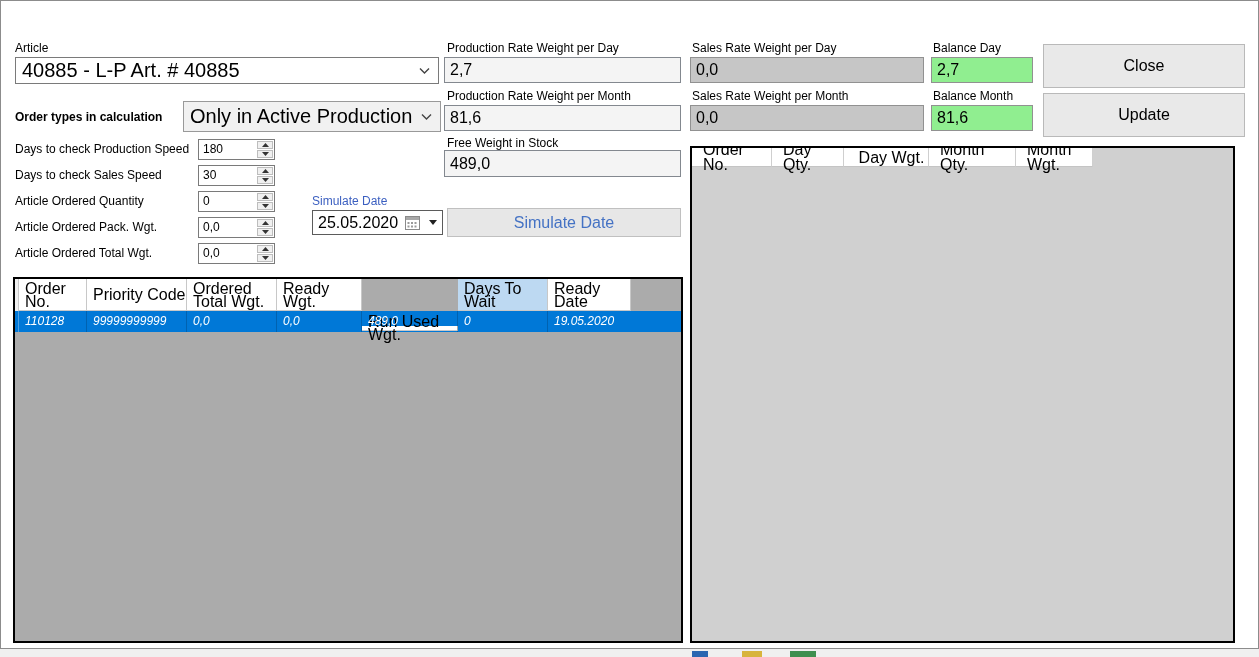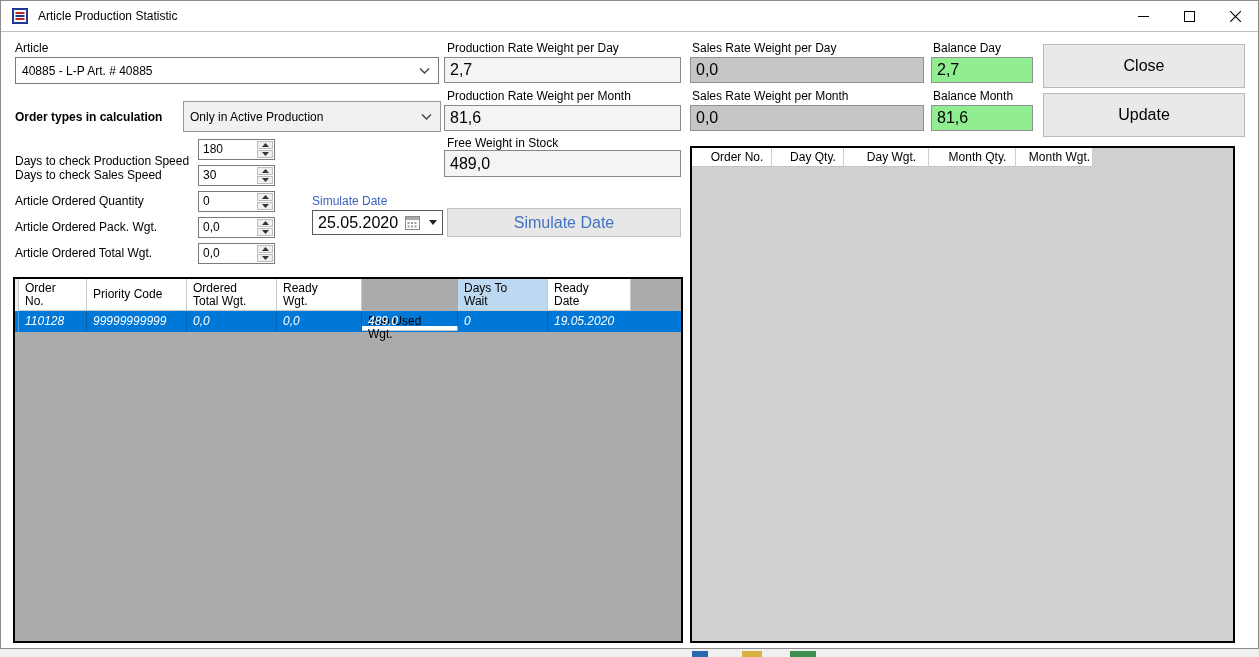--- a/index.html
+++ b/index.html
@@ -19,21 +19,21 @@
   .win-btns { position:absolute; right:0; top:0; height:30px; display:flex; }
   .win-btn { width:46px; height:30px; display:flex; align-items:center; justify-content:center; cursor:default; }
   .win-btn svg { display:block; }
 
   
   .lbl { position:absolute; font-size:12px; color:#000; white-space:nowrap; }
   .lbl.bold { font-weight:bold; }
   .lbl.blue { color:#3b5fc0; }
 
   .combo { position:absolute; background:#fff; border:1px solid #7a7a7a;
-           font-size:12px; display:flex; align-items:center; padding-left:6px; }
+           font-size:20px; display:flex; align-items:center; padding-left:6px; }
   .combo .chev { position:absolute; right:8px; top:50%; transform:translateY(-50%); }
 
   .combo.list { background:#f1f1f1; border:1px solid #999; }
 
   .field { position:absolute; border:1px solid #83888f; font-size:16px;
            display:flex; align-items:center; padding-left:5px; background:#f4f4f4; color:#000; }
   .field.silver { background:#c6c6c6; border-color:#919191; }
   .field.green  { background:#90ee90; border-color:#919191; }
 
   .updown { position:absolute; width:77px; height:21px; background:#fff; border:1px solid #7a7a7a; }
@@ -54,85 +54,59 @@
   .datepicker .drop { margin-right:5px; }
 
   
   .grid { position:absolute; border:2px solid #000; overflow:hidden; }
   .grid-left  { left:12px; top:276px; width:670px; height:366px; background:#ababab; }
   .grid-right { left:689px; top:145px; width:545px; height:497px; background:#d0d0d0; }
 
   .g-hdr { display:flex; }
   .g-hdr .rowhdr { width:4px; background:#f0f0f0; border-right:1px solid #c8c8c8; }
   .hcell { background:#fff; border-right:1px solid #c8c8c8; border-bottom:1px solid #c8c8c8;
-           font-size:12px; line-height:13px; padding:2px 0 2px 6px; display:flex; flex-direction:column; justify-content:center; }
+           font-size:16px; line-height:13px; padding:2px 0 2px 6px; display:flex; flex-direction:column; justify-content:center; }
   .hcell.hl { background:#bdd9f2; }
   .g-row { display:flex; height:21px; background:#0078d7; color:#fff; font-size:12px; }
   .g-row .rowhdr { width:4px; background:#0078d7; border-right:1px solid rgba(255,255,255,.3); }
   .dcell { border-right:1px solid rgba(0,0,0,.18); line-height:21px; padding-left:6px;
            white-space:nowrap; overflow:hidden;font-style:italic; }
 
   .grid-right .hcell { border-right:1px solid #cfcfcf; border-bottom:1px solid #c4c4c4;
                        line-height:15px; padding:1px 0 1px 11px; flex-direction:row; align-items:center; }
   .g-hdr2 { display:flex; height:19px; }
 
   
   .sliver { position:absolute; left:0; top:649px; width:1259px; height:8px; background:#f0f0f0; }
   .sliver .chip { position:absolute; top:2px; height:6px; }
 </style>
 </head>
 <body>
 
 <div class="screen">
   <div class="window">
 
-    <div class="titlebar">
-      <svg class="title-icon" viewBox="0 0 16 16">
-        <rect x="1" y="1" width="14" height="14" fill="#fff" stroke="#1f3a93" stroke-width="2"></rect>
-        <rect x="3.5" y="4" width="9" height="2" fill="#cc2222"></rect>
-        <rect x="3.5" y="7" width="9" height="2" fill="#1f3a93"></rect>
-        <rect x="3.5" y="10" width="9" height="2" fill="#cc2222"></rect>
-      </svg>
-      <span class="title-text">Article Production Statistic</span>
-      <div class="win-btns">
-        <div class="win-btn">
-          <svg width="11" height="11">
-              <line x1="0" y1="5.5" x2="11" y2="5.5" stroke="#000" stroke-width="1"></line>
-            </svg>
-        </div>
-        <div class="win-btn">
-          <svg width="11" height="11">
-              <rect x="0.5" y="0.5" width="10" height="10" fill="none" stroke="#000" stroke-width="1"></rect>
-            </svg>
-        </div>
-        <div class="win-btn">
-          <svg width="11" height="11">
-              <path d="M0 0 L11 11 M11 0 L0 11" stroke="#000" stroke-width="1.1"></path>
-            </svg>
-        </div>
-      </div>
-    </div>
 
     <div class="lbl" style="left:14px; top:40px;">Article</div>
     <div class="combo" style="left:14px; top:56px; width:424px; height:27px;">
       <span>40885 - L-P Art. # 40885</span>
       <svg class="chev" width="11" height="7" viewBox="0 0 11 7">
         <polyline points="1,1 5.5,5.5 10,1" fill="none" stroke="#444" stroke-width="1.4"></polyline>
       </svg>
     </div>
 
     <div class="lbl bold" style="left:14px; top:109px;">Order types in calculation</div>
     <div class="combo list" style="left:182px; top:100px; width:258px; height:31px;">
       <span>Only in Active Production</span>
       <svg class="chev" width="11" height="7" viewBox="0 0 11 7">
         <polyline points="1,1 5.5,5.5 10,1" fill="none" stroke="#444" stroke-width="1.4"></polyline>
       </svg>
     </div>
 
-    <div class="lbl" style="left:14px; top:153px;">Days to check Production Speed</div>
+    <div class="lbl" style="left:14px; top:141px;">Days to check Production Speed</div>
     <div class="lbl" style="left:14px; top:167px;">Days to check Sales Speed</div>
     <div class="lbl" style="left:14px; top:193px;">Article Ordered Quantity</div>
     <div class="lbl" style="left:14px; top:219px;">Article Ordered Pack. Wgt.</div>
     <div class="lbl" style="left:14px; top:245px;">Article Ordered Total Wgt.</div>
 
     <div class="updown" style="left:197px; top:138px;">
       <span class="val">180</span>
       <span class="spin">
           <span class="sbtn">
             <svg width="7" height="4">

